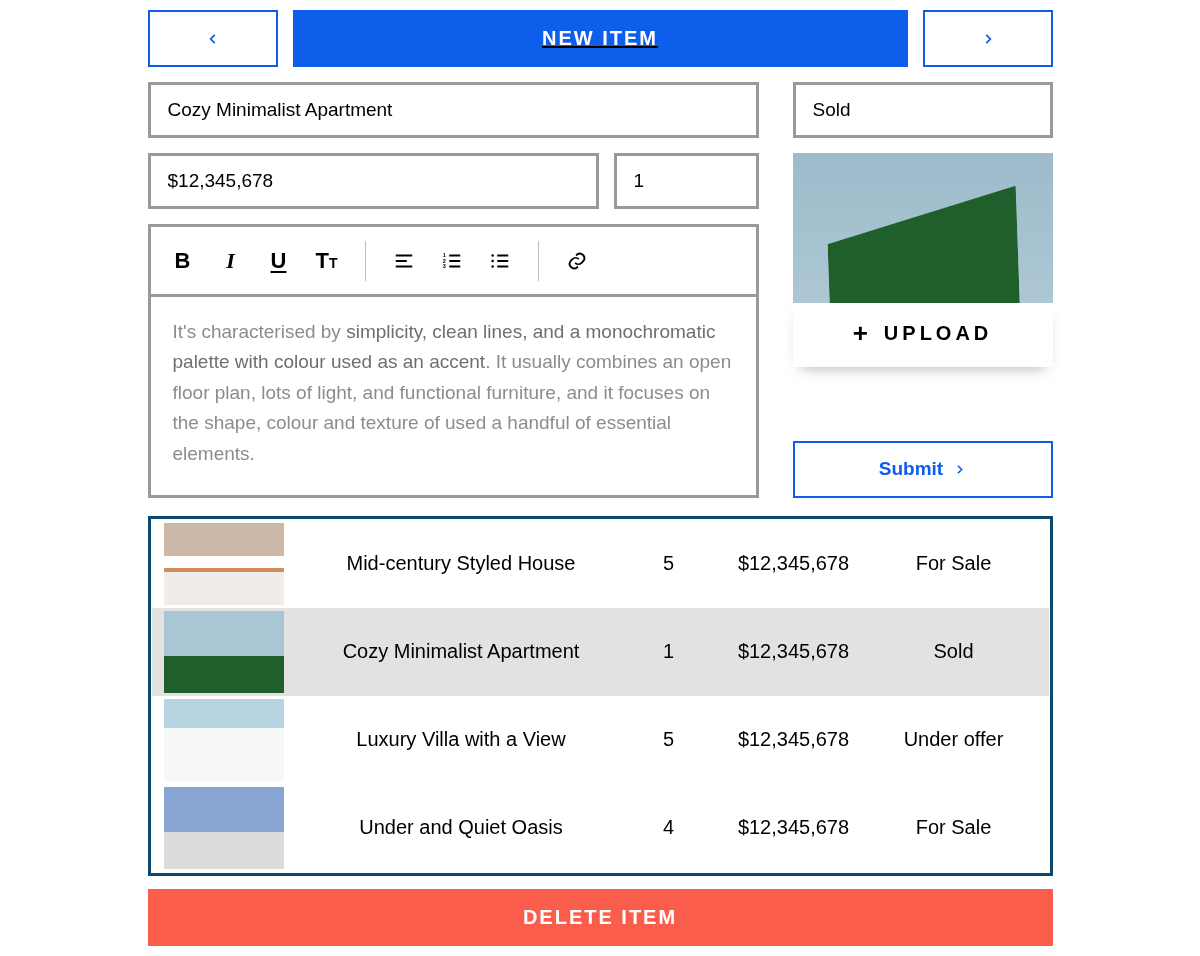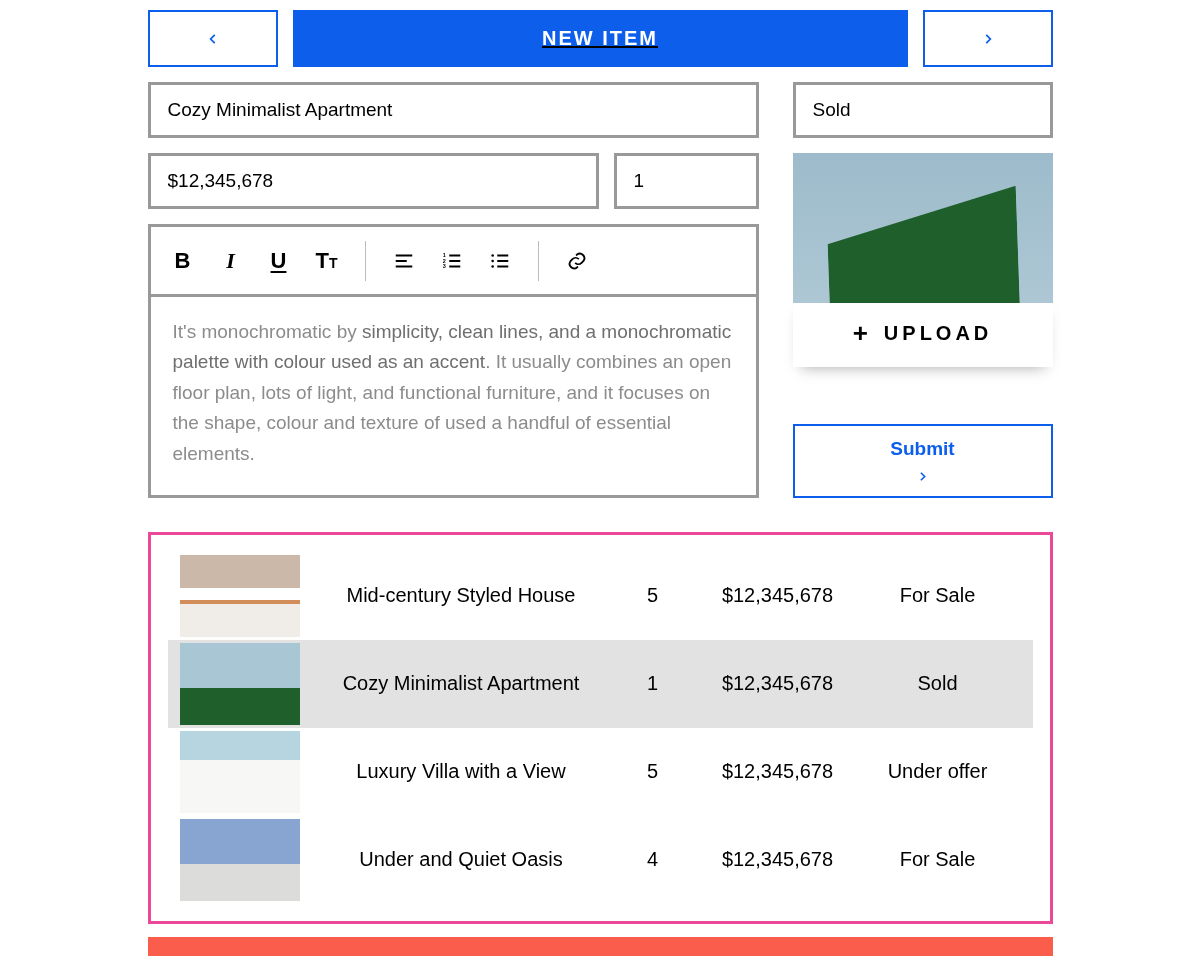--- a/index.html
+++ b/index.html
@@ -88,29 +88,29 @@
     outline:6px solid #1E5F2B;
   }
   .upload{
     height:68px;display:flex;align-items:center;justify-content:center;gap:12px;
     font-weight:800;letter-spacing:4px;font-size:20px;cursor:pointer;
     box-shadow:0 8px 14px -8px rgba(0,0,0,.35);background:#fff;margin-top:-4px;
   }
   .plus{font-size:26px;font-weight:900;line-height:1;}
   .spacer{flex:1;}
   .submit{
-    height:74px;border:2px solid var(--blue);color:var(--blue);
+    height:57px;border:2px solid var(--blue);color:var(--blue);
     display:flex;align-items:center;justify-content:center;gap:10px;
-    font-weight:700;font-size:19px;cursor:pointer;flex-direction:column;
+    font-weight:700;font-size:19px;cursor:pointer;
   }
   .submit svg{width:13px;height:13px;}
 
   
   .listing{
-    border:3px solid #ec4899;margin-top:34px;padding:16px;position:relative;
+    border:3px solid #0c4a6e;margin-top:18px;padding:0;position:relative;
   }
   .listing-inner{padding:1px 1px 1px 1px;}
   .lrow{
     display:flex;align-items:center;height:88px;padding:0 30px 0 12px;gap:20px;
     font-size:20px;cursor:pointer;
   }
   .lrow.selected{background:var(--lightgray);}
   .thumb{width:120px;height:82px;flex:none;overflow:hidden;background:#a7c3d4;}
   .thumb-inner{width:100%;height:100%;}
   .t1{background:linear-gradient(180deg,#CBB8A8 40%,#fff 40%,#fff 55%,#D38D5B 55%,#D38D5B 60%,#F0EDE9 60%);}
@@ -189,21 +189,21 @@
           </div>
           <div class="sep"></div>
           <div class="tool">
             <svg viewBox="0 0 24 24" fill="none" stroke="#000" stroke-width="2">
                 <path d="M10 14a5 5 0 0 0 7 0l2-2a5 5 0 0 0-7-7l-1 1"></path>
                 <path d="M14 10a5 5 0 0 0-7 0l-2 2a5 5 0 0 0 7 7l1-1"></path>
               </svg>
           </div>
         </div>
         <div class="editor-body">
-          <span>It's monochromatic by </span><strong>simplicity, clean lines, and a monochromatic palette with colour used as an accent</strong><span>. It usually combines an open floor plan, lots of light, and functional furniture, and it focuses on the shape, colour and texture of used a handful of essential elements.</span>
+          <span>It's characterised by </span><strong>simplicity, clean lines, and a monochromatic palette with colour used as an accent</strong><span>. It usually combines an open floor plan, lots of light, and functional furniture, and it focuses on the shape, colour and texture of used a handful of essential elements.</span>
         </div>
       </div>
     </div>
 
     <div class="right">
       <input class="field" value="Sold" style="">
       <div>
         <div class="hero">
           <div class="building"></div>
         </div>

